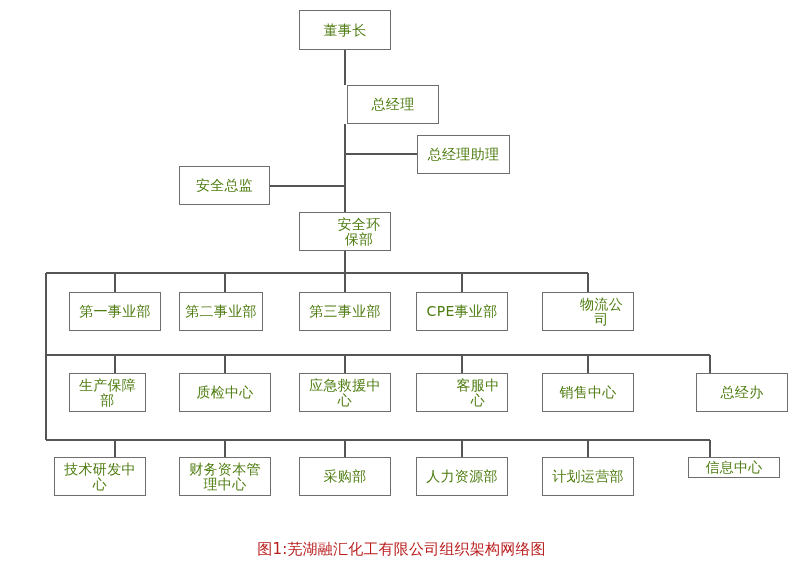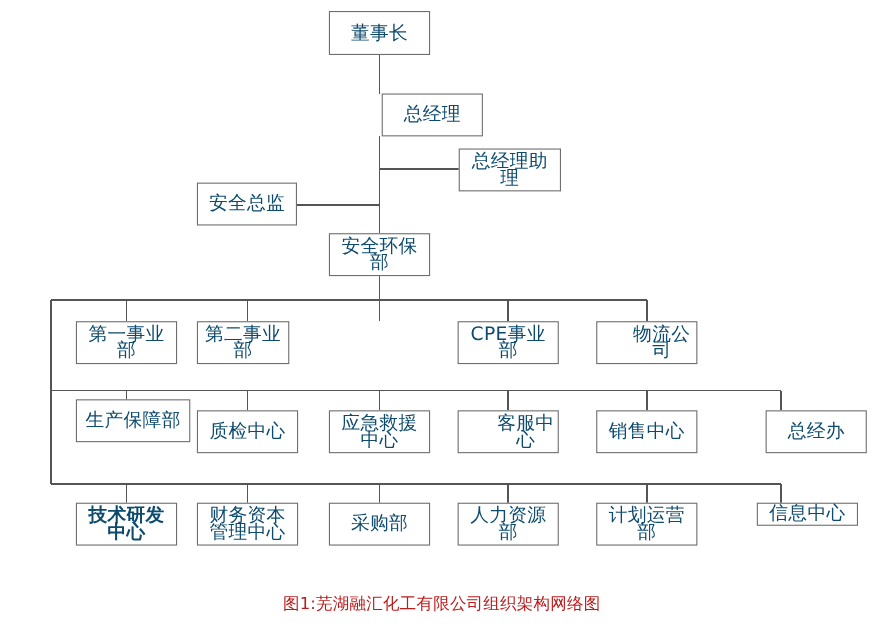--- a/index.html
+++ b/index.html
@@ -35,23 +35,23 @@
     box-sizing: border-box;
     background: #ffffff;
     border: 1.6px solid #6e6e6e;
     display: flex;
     align-items: center;
     justify-content: center;
     text-align: center;
     z-index: 3;
   }
   .org-node .node-label {
-    font-size: 17px;
+    font-size: 14px;
     line-height: 15px;
-    color: #0c4a6e;
+    color: #4d7c0f;
     letter-spacing: 0.3px;
     padding: 0 3px;
     word-break: break-all;
     text-align: center;
   }
   .org-node.wrap .node-label {
     line-height: 15px;
   }
   #figure-caption {
     position: absolute;
@@ -118,42 +118,45 @@
   </div>
 
   <div class="org-node" style="left:417px; top:135px; width:93px; height:39px;">
     <span class="node-label">总经理助理</span>
   </div>
 
   <div class="org-node" style="left:179px; top:166px; width:91px; height:39px;">
     <span class="node-label">安全总监</span>
   </div>
 
-  <div class="org-node" style="left:299px; top:212px; width:92px; height:39px;">
+  <div class="org-node" style="left:299px; top:212px; width:92px; height:39px;padding-left:28px;">
     <span class="node-label">安全环保部</span>
   </div>
 
   <div class="org-node" style="left:69px; top:292px; width:92px; height:39px;">
     <span class="node-label">第一事业部</span>
   </div>
 
   <div class="org-node" style="left:179px; top:292px; width:84px; height:39px;">
     <span class="node-label">第二事业部</span>
   </div>
 
+  <div class="org-node" style="left:299px; top:292px; width:92px; height:39px;">
+    <span class="node-label">第三事业部</span>
+  </div>
 
   <div class="org-node" style="left:416px; top:292px; width:92px; height:39px;">
     <span class="node-label">CPE事业部</span>
   </div>
 
   <div class="org-node" style="left:542px; top:292px; width:92px; height:39px;padding-left:27px;">
     <span class="node-label">物流公司</span>
   </div>
 
-  <div class="org-node" style="left:69px; top:363px; width:104px; height:39px;">
+  <div class="org-node" style="left:69px; top:373px; width:77px; height:39px;">
     <span class="node-label">生产保障部</span>
   </div>
 
   <div class="org-node" style="left:179px; top:373px; width:92px; height:39px;">
     <span class="node-label">质检中心</span>
   </div>
 
   <div class="org-node" style="left:299px; top:373px; width:92px; height:39px;">
     <span class="node-label">应急救援中心</span>
   </div>
@@ -163,21 +166,21 @@
   </div>
 
   <div class="org-node" style="left:542px; top:373px; width:92px; height:39px;">
     <span class="node-label">销售中心</span>
   </div>
 
   <div class="org-node" style="left:664px; top:373px; width:92px; height:39px;margin-left:32px;">
     <span class="node-label">总经办</span>
   </div>
 
-  <div class="org-node" style="left:69px; top:457px; width:92px; height:39px;font-weight:bold;">
+  <div class="org-node" style="left:54px; top:457px; width:92px; height:39px;">
     <span class="node-label">技术研发中心</span>
   </div>
 
   <div class="org-node wrap" style="left:179px; top:457px; width:92px; height:39px;">
     <span class="node-label">财务资本管理中心</span>
   </div>
 
   <div class="org-node" style="left:299px; top:457px; width:92px; height:39px;">
     <span class="node-label">采购部</span>
   </div>

